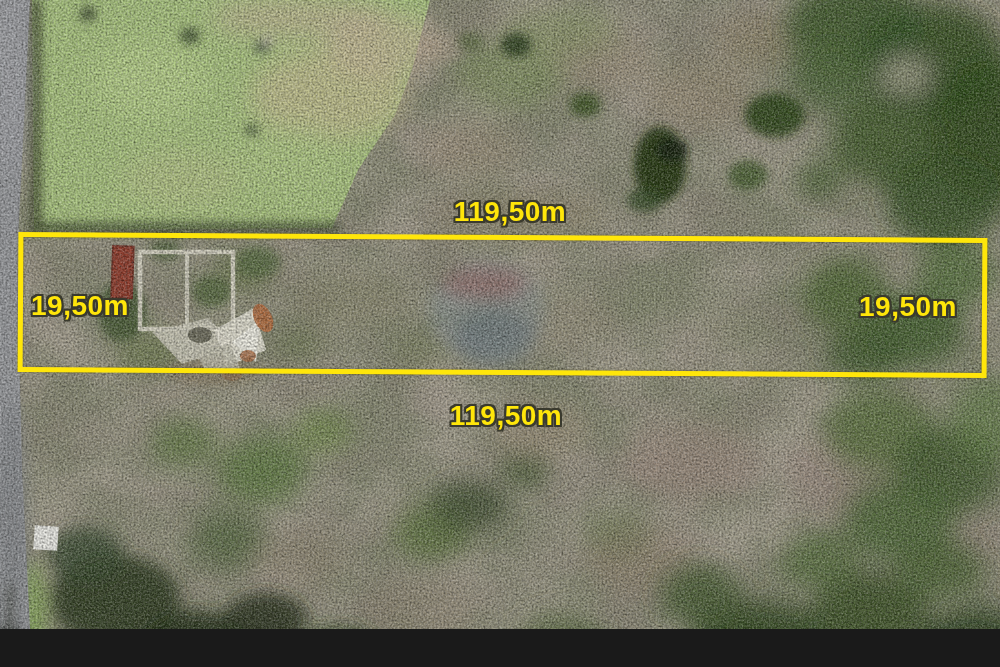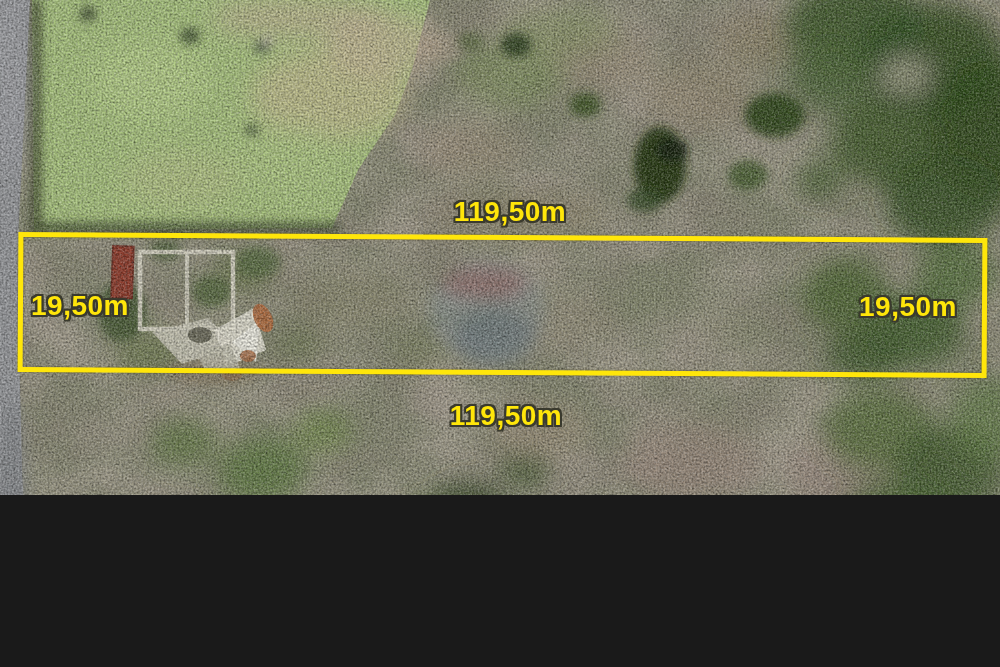--- a/index.html
+++ b/index.html
@@ -1,17 +1,17 @@
 <!DOCTYPE html>
 <html><head>
 <meta charset="utf-8">
 <style>
   html,body{margin:0;padding:0;background:#1a1a1a;}
   .stage{
-    position:relative;width:1000px;height:495px;overflow:hidden;
+    position:relative;width:1000px;height:629px;overflow:hidden;
     font-family:"Liberation Sans",sans-serif;
   }
   .stage svg{position:absolute;left:0;top:0;display:block;}
   .boundary{
     position:absolute;left:18px;top:235px;width:969px;height:140px;
     border:5px solid #ffe60a;box-sizing:border-box;
     transform:rotate(0.35deg);
     box-shadow:0 0 2px rgba(60,50,0,.6), inset 0 0 2px rgba(60,50,0,.6);
   }
   .dim{

